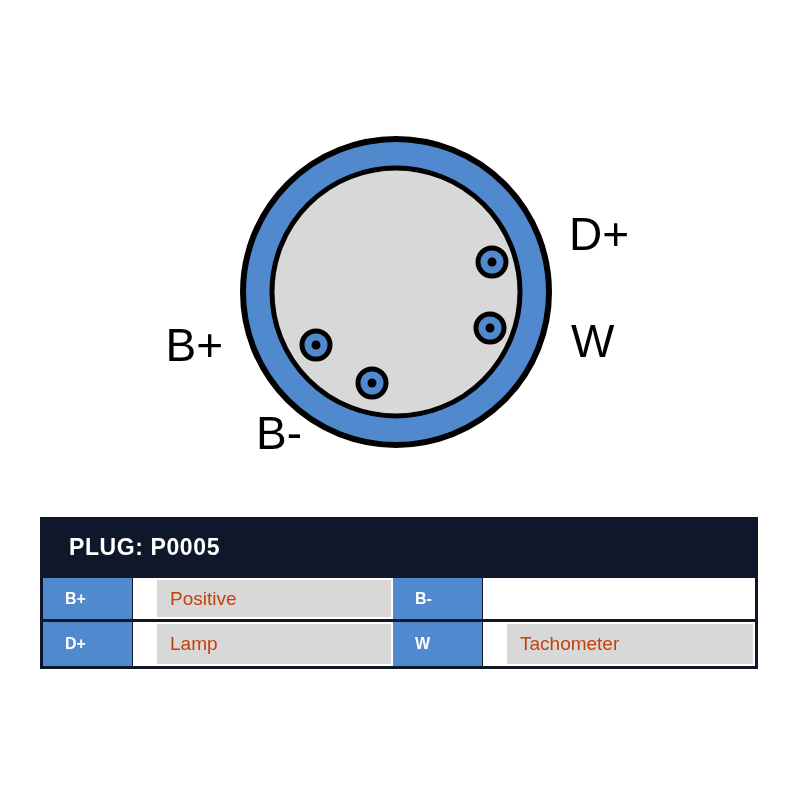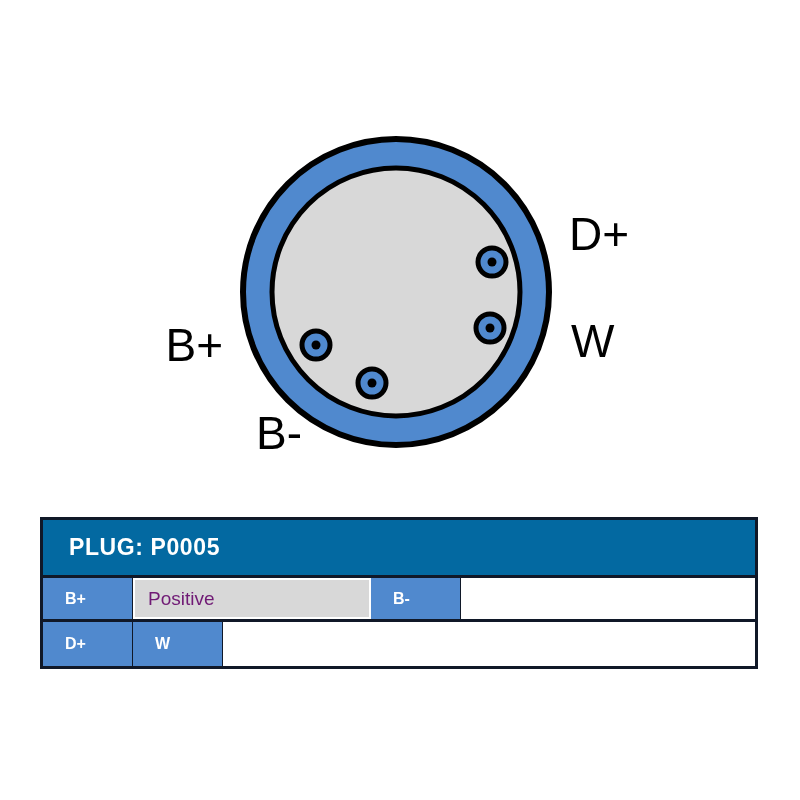--- a/index.html
+++ b/index.html
@@ -47,21 +47,21 @@
     position: absolute;
     left: 40px;
     top: 517px;
     width: 718px;
     border: 3px solid #101828;
     box-sizing: border-box;
     background: #ffffff;
   }
 
   .legend-header {
-    background: #0369a1;
+    background: #0f172a;
     border-bottom: 3px solid #101828;
     height: 58px;
     display: flex;
     align-items: center;
     padding-left: 26px;
     box-sizing: border-box;
   }
   .legend-header-text {
     color: #ffffff;
     font-size: 23px;
@@ -89,30 +89,31 @@
     font-weight: bold;
     display: flex;
     align-items: center;
     padding-left: 22px;
     box-sizing: border-box;
     border-right: 1px solid #101828;
   }
   .cell-val {
     flex: 1 1 auto;
     background: #d8d8d8;
-    color: #701a75;
+    color: #c2410c;
     font-size: 19px;
     display: flex;
     align-items: center;
     padding-left: 13px;
     box-sizing: border-box;
     border-top: 2px solid #ffffff;
     border-bottom: 2px solid #ffffff;
     border-right: 2px solid #ffffff;
     border-left: 2px solid #ffffff;
+    margin-left: 22px;
   }
   .cell-val.first-val {
     flex: 0 0 238px;
   }
 </style>
 </head>
 <body>
 
 <div id="stage">
 
@@ -160,18 +161,20 @@
     </div>
 
     <div class="legend-row">
       <div class="cell-key">B+</div>
       <div class="cell-val first-val">Positive</div>
       <div class="cell-key">B-</div>
     </div>
 
     <div class="legend-row">
       <div class="cell-key">D+</div>
+      <div class="cell-val first-val">Lamp</div>
       <div class="cell-key">W</div>
+      <div class="cell-val">Tachometer</div>
     </div>
 
   </div>
 
 </div>
 
 </body></html>

